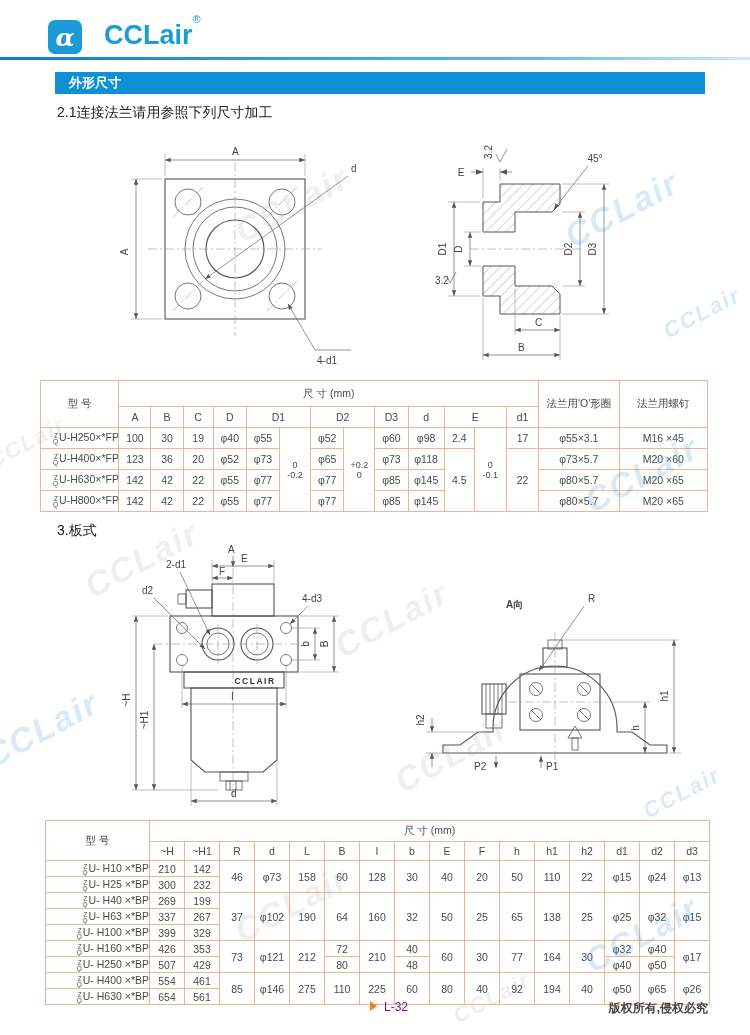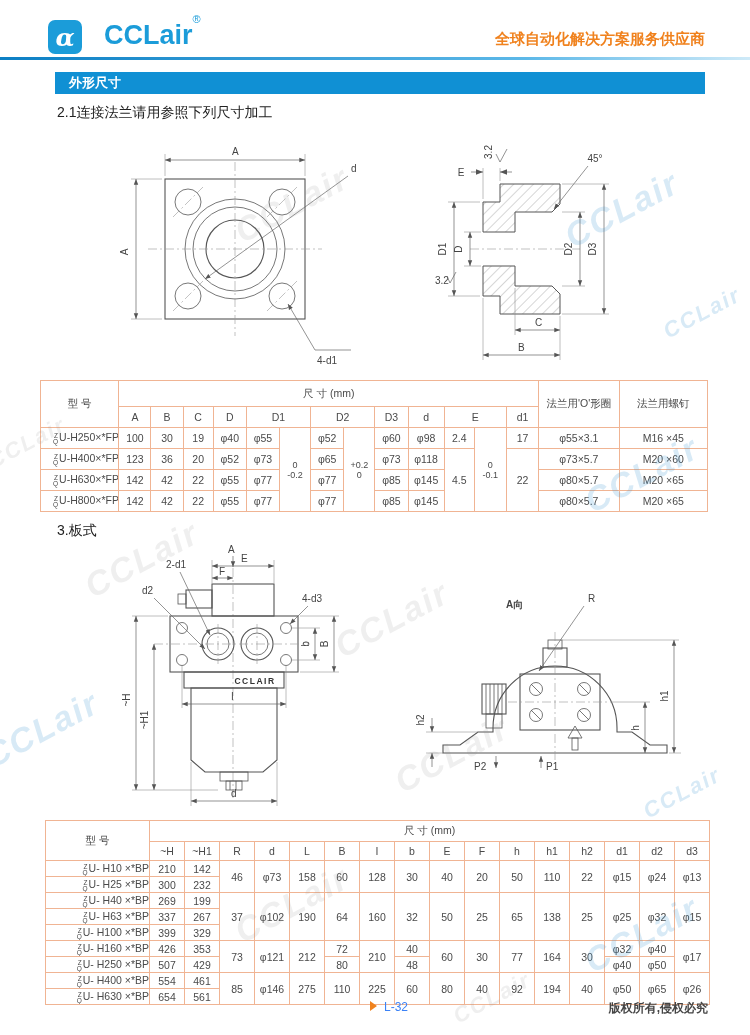--- a/index.html
+++ b/index.html
@@ -45,21 +45,21 @@
 .zq span{display:block;font-size:6.5px;line-height:6px}
 .tol span{display:block;font-size:9px;line-height:10px}
 
 .wm{position:absolute;font-size:34px;font-weight:bold;font-style:italic;letter-spacing:2px;
   transform:rotate(-28deg);pointer-events:none;white-space:nowrap}
 .wm.g{color:rgba(140,140,140,.14)}
 .wm.b{color:rgba(60,150,210,.20)}
 .wm.sm{font-size:22px}
 
 .footer{position:absolute;left:0;right:0;top:998px;height:22px}
-.page-no{position:absolute;left:370px;top:2px;font-size:12px;color:#3b82f6}
+.page-no{position:absolute;left:370px;top:2px;font-size:12px;color:#701a75}
 .tri{display:inline-block;width:0;height:0;border-left:7px solid #f0821e;
   border-top:5px solid transparent;border-bottom:5px solid transparent;margin-right:7px}
 .copyright{position:absolute;right:42px;top:2px;font-size:12px;font-weight:bold;color:#444}
 </style>
 </head>
 <body>
 
 <span class="wm g" style="left:230px;top:185px">CCLair</span>
 <span class="wm b" style="left:560px;top:190px">CCLair</span>
 <span class="wm b sm" style="left:660px;top:300px">CCLair</span>
@@ -70,21 +70,20 @@
 <span class="wm b" style="left:-20px;top:710px">CCLair</span>
 <span class="wm g" style="left:390px;top:735px">CCLair</span>
 <span class="wm b sm" style="left:640px;top:780px">CCLair</span>
 <span class="wm g" style="left:230px;top:885px">CCLair</span>
 <span class="wm b" style="left:580px;top:915px">CCLair</span>
 <span class="wm g sm" style="left:450px;top:985px">CCLair</span>
 
 <div class="hdr">
   <div class="logo-box">α</div>
   <div class="logo-text"><span>CCLair</span><span class="reg">®</span></div>
-  <div class="tagline">全球自动化解决方案服务供应商</div>
   <div class="hdr-line"></div>
 </div>
 
 <div class="bar">外形尺寸</div>
 
 <div class="sec-title">2.1连接法兰请用参照下列尺寸加工</div>
 
 <div class="draw-row1">
   <svg width="300" height="250" viewBox="0 0 300 250">
     <defs>

